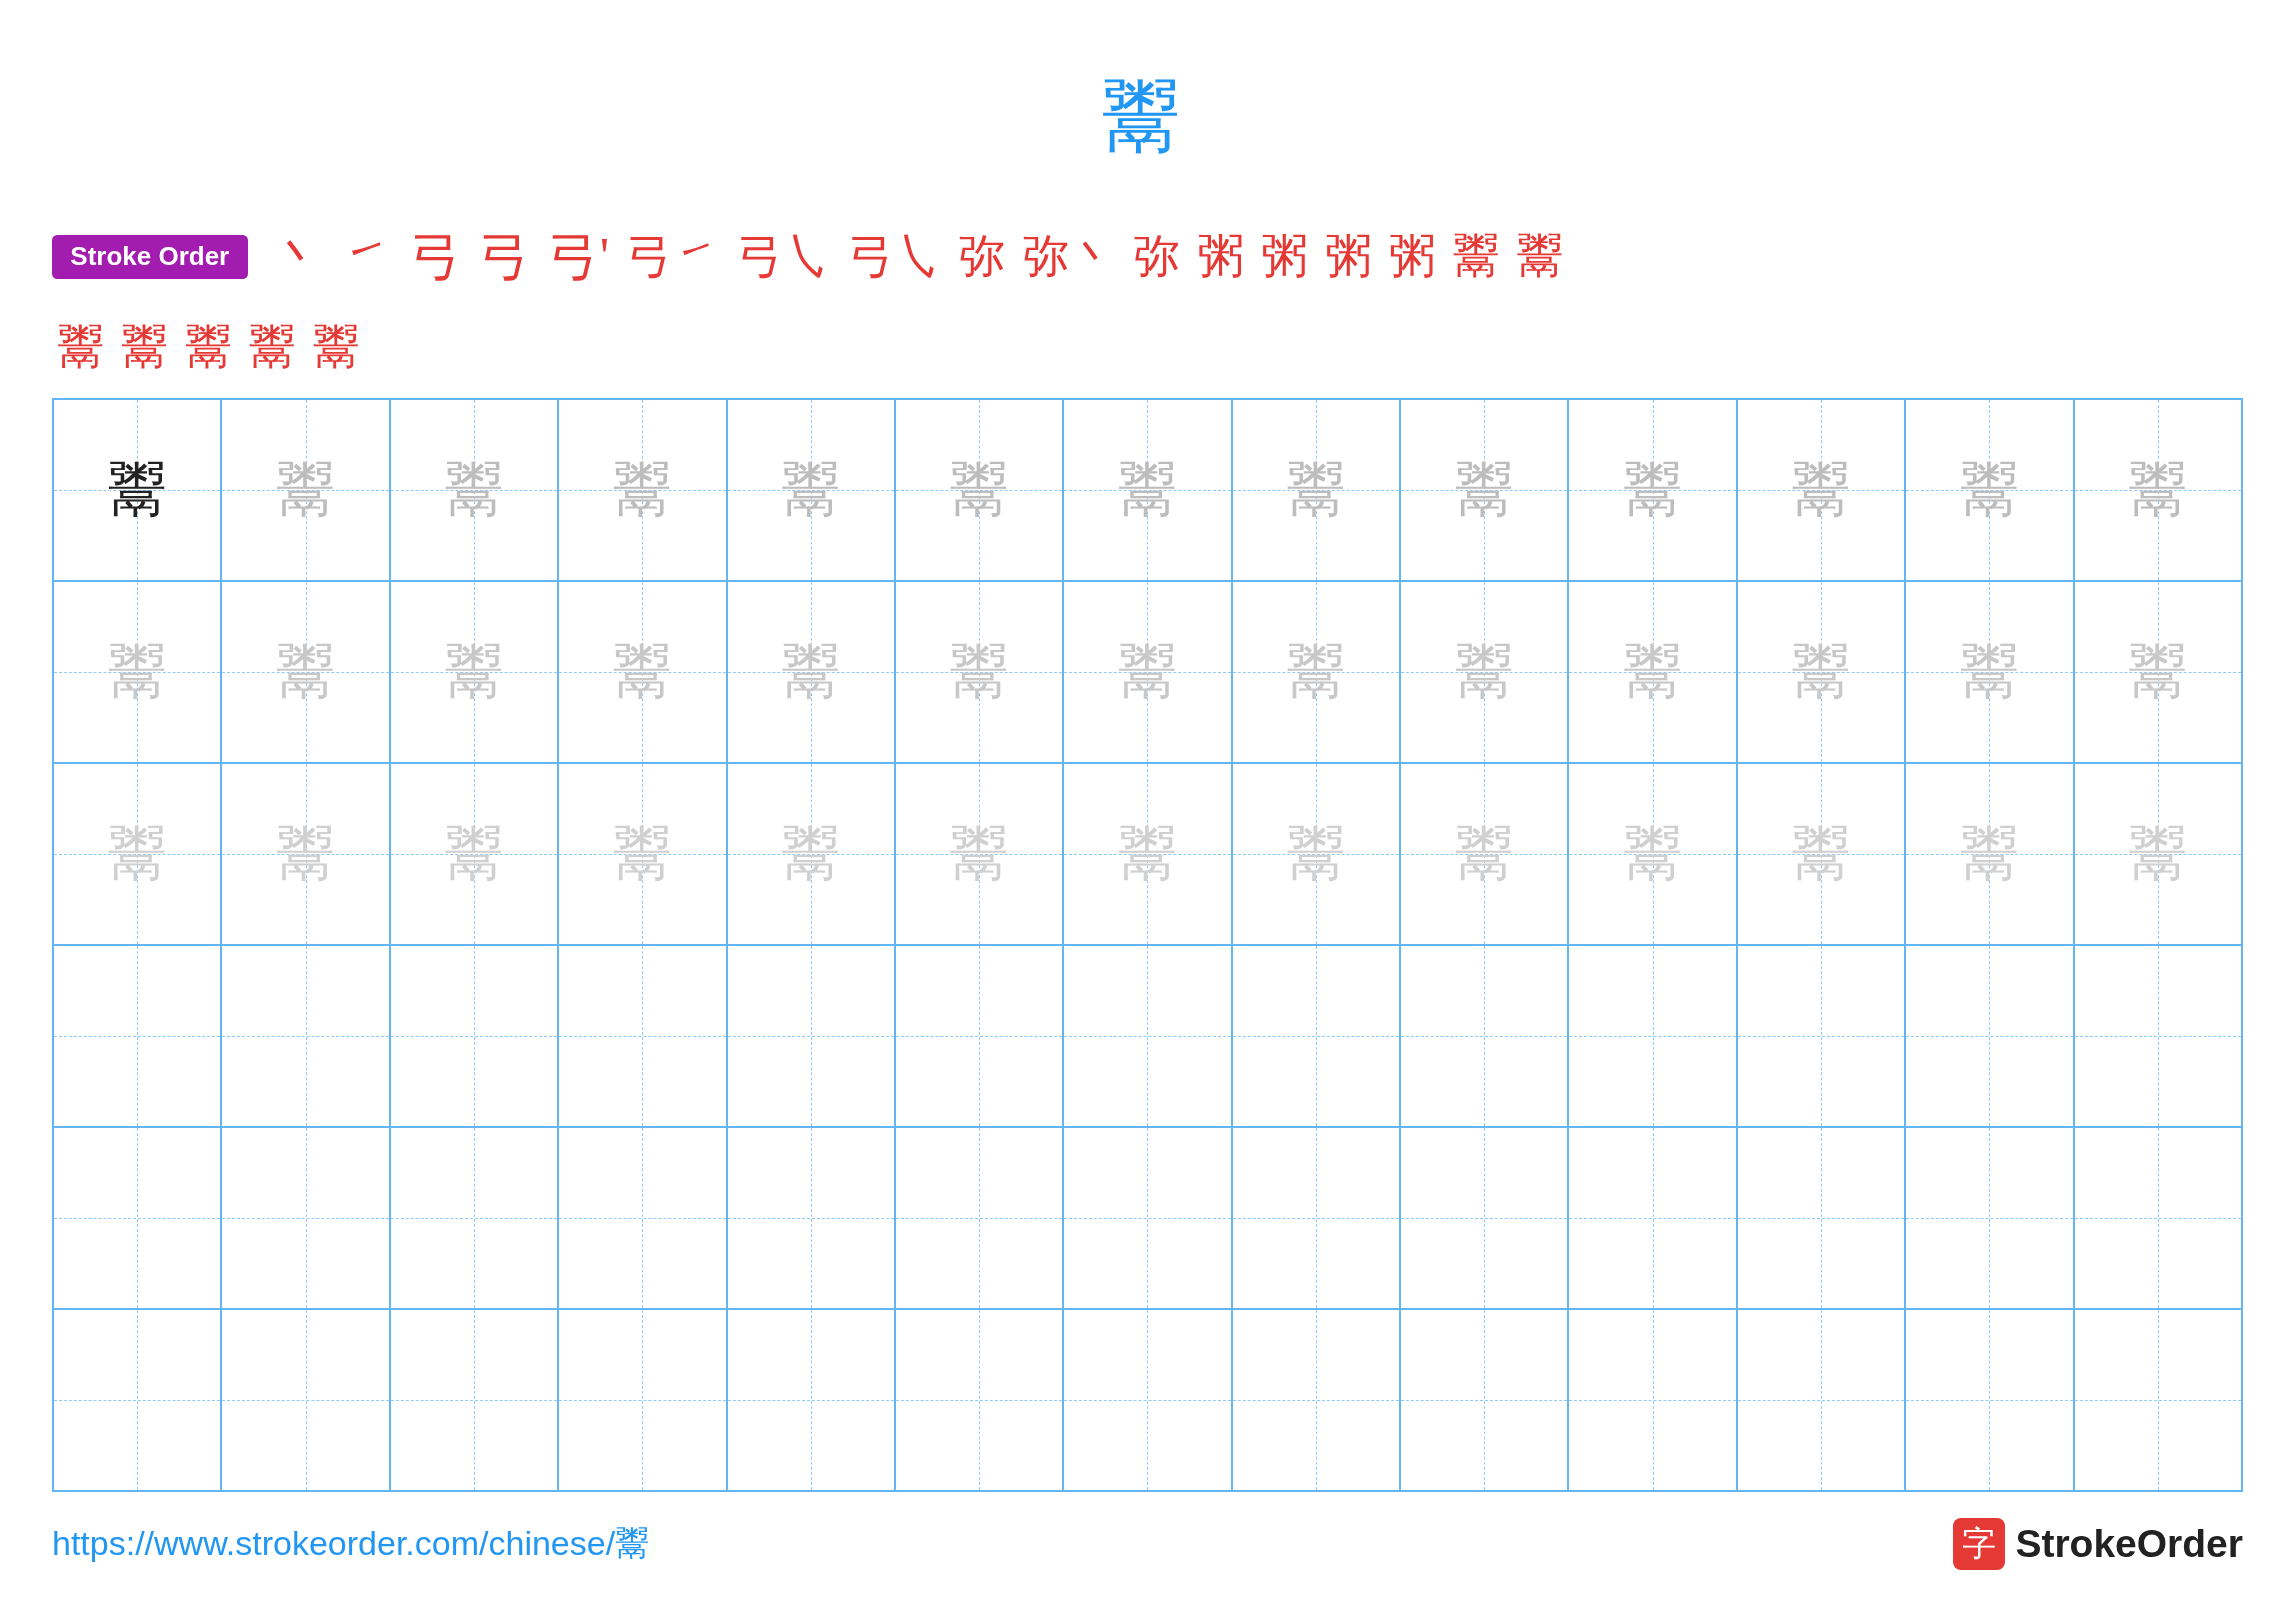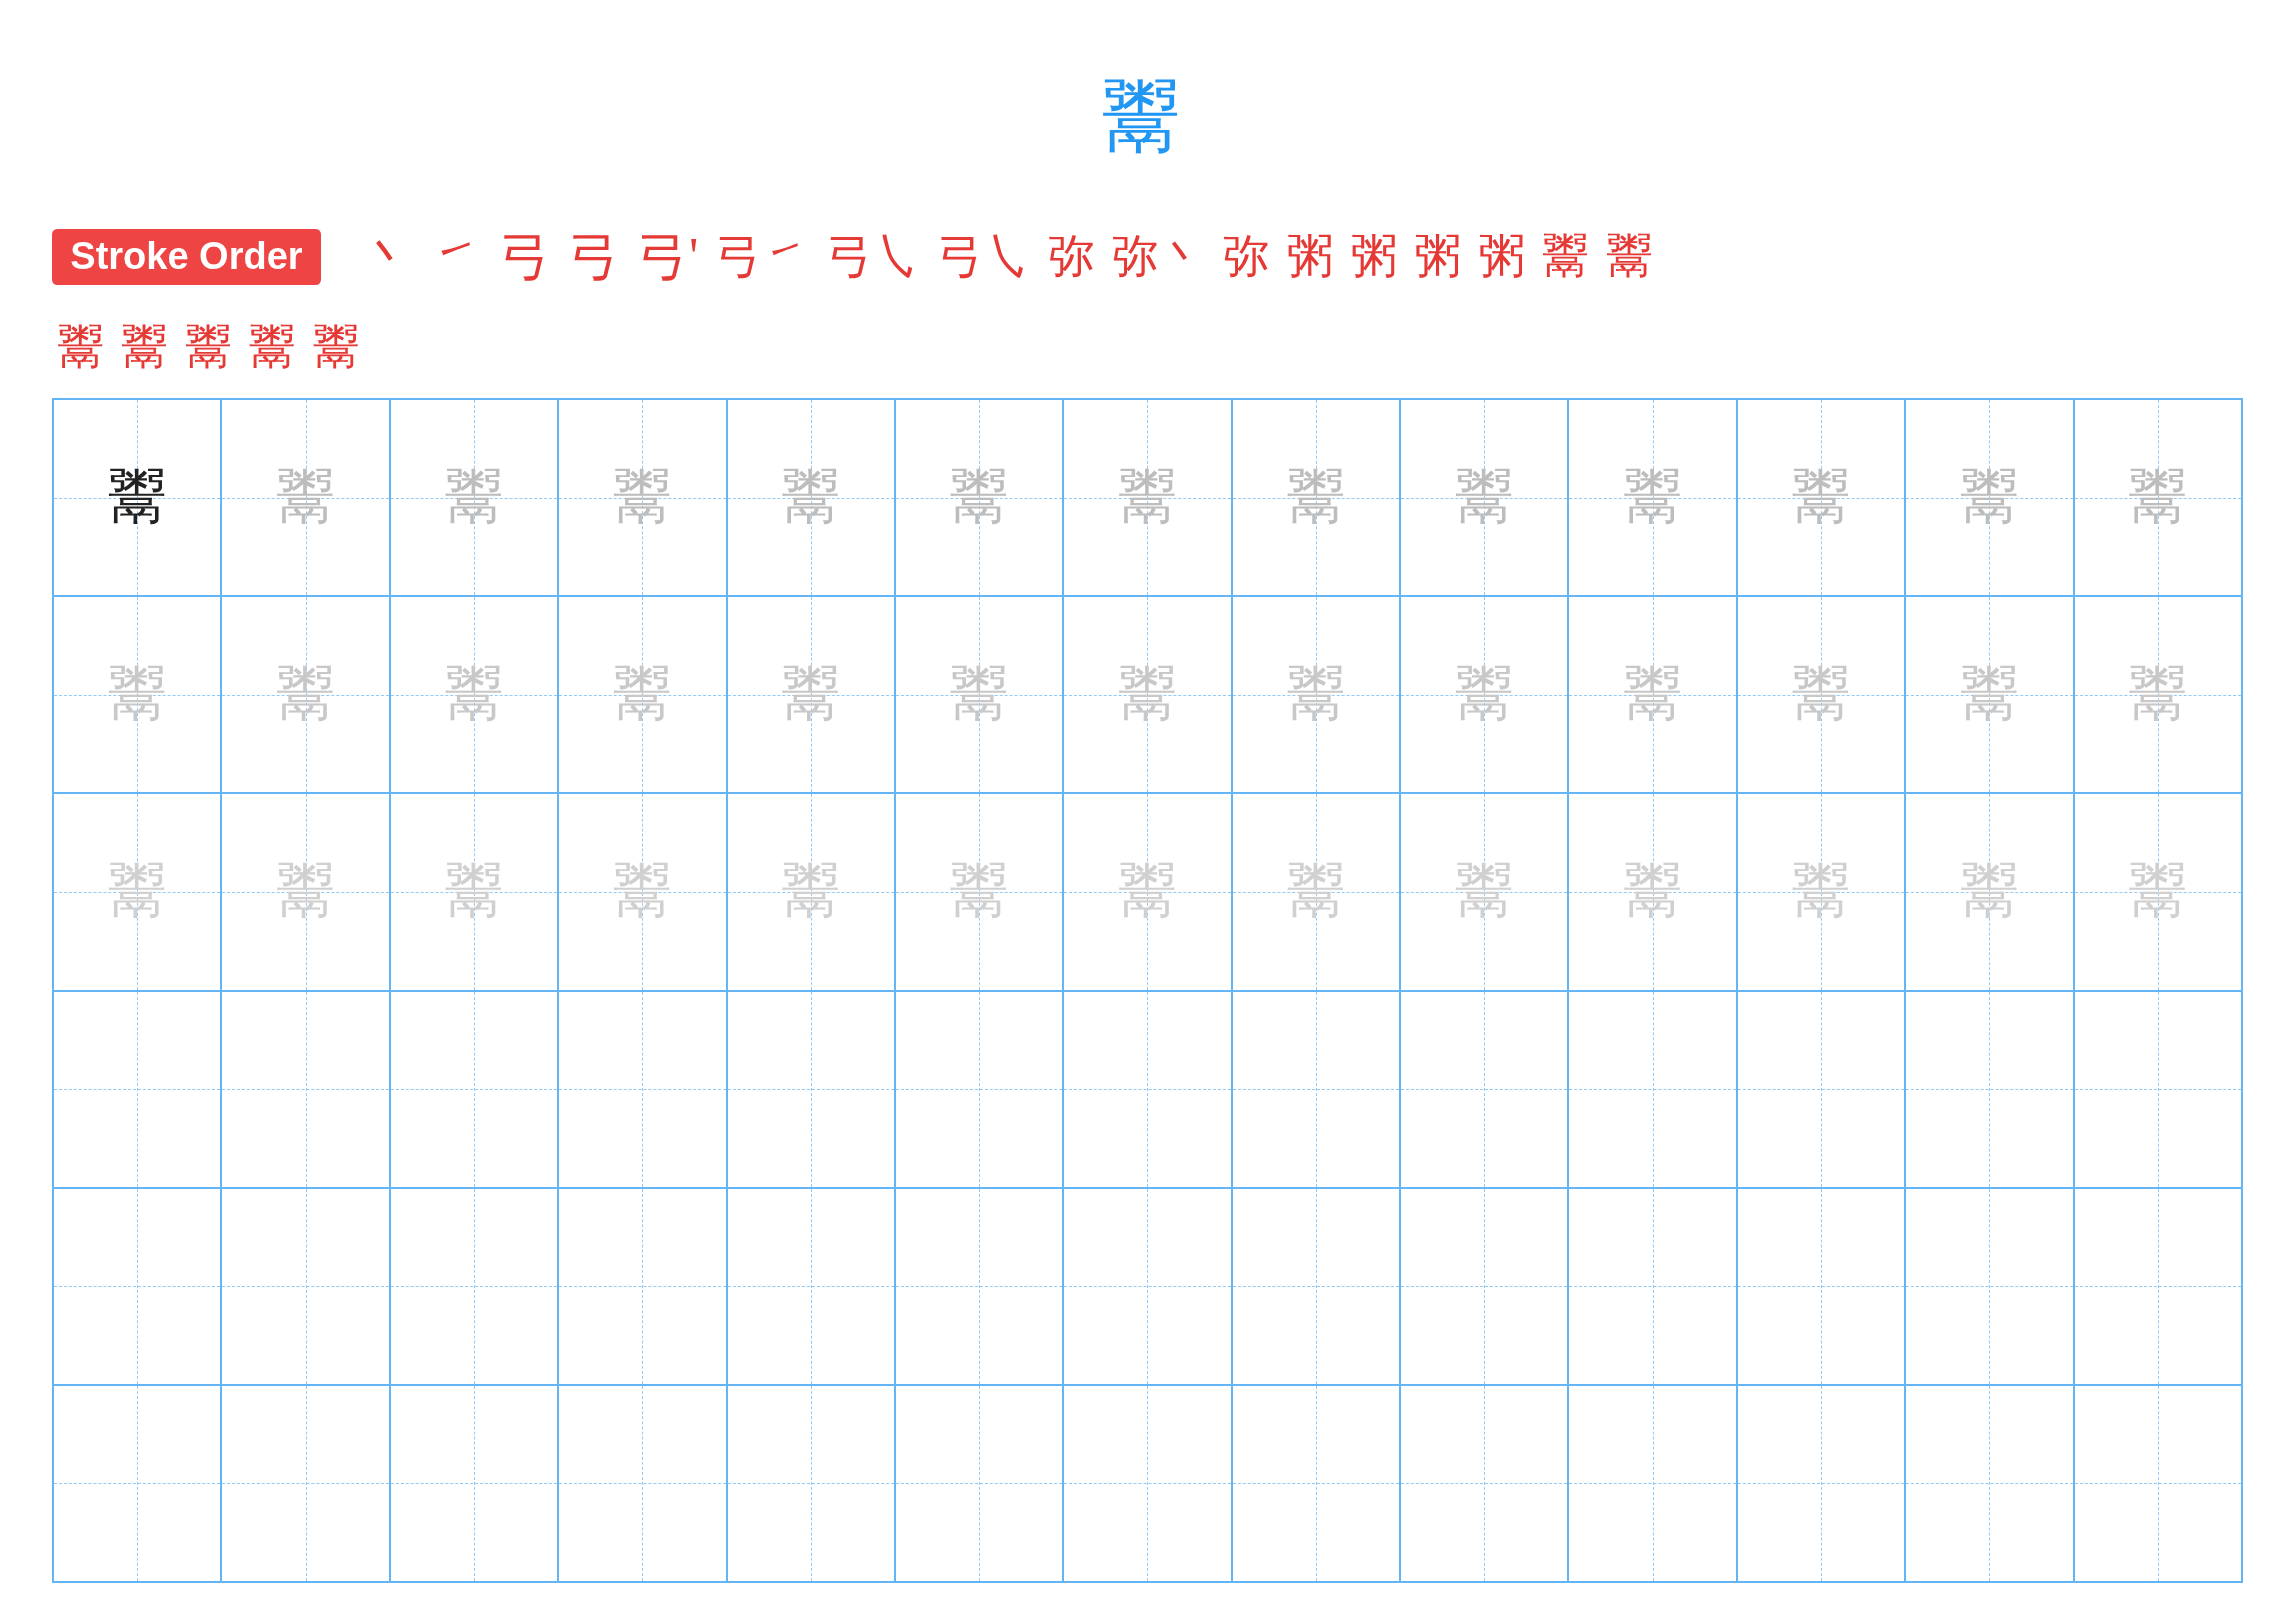--- a/index.html
+++ b/index.html
@@ -44,28 +44,28 @@
     
     .stroke-order-section {
       display: flex;
       align-items: center;
       padding: 13px 0;
       flex-wrap: wrap;
       gap: 6.5px;
       min-height: 105px;
     }
     .stroke-order-badge {
-      background: #ef4444;
+      background: #a21caf;
       color: white;
-      font-size: 38px;
+      font-size: 26px;
       font-weight: bold;
       padding: 6.5px 18.3px;
       border-radius: 5.2px;
       white-space: nowrap;
-      margin-right: 29px;
+      margin-right: 13px;
     }
     .stroke-char {
       font-size: 52px;
       color: #e53935;
       font-family: serif;
       margin: 0 5.2px;
     }
 
     
     .stroke-row2 {
@@ -356,15 +356,22 @@
       <div class="grid-cell"></div>
       <div class="grid-cell"></div>
       <div class="grid-cell"></div>
       <div class="grid-cell"></div>
       <div class="grid-cell"></div>
       <div class="grid-cell"></div>
       <div class="grid-cell"></div>
       <div class="grid-cell"></div>
     </div>
 
+  <div class="footer">
+    <a class="footer-url">https://www.strokeorder.com/chinese/鬻</a>
+    <div class="footer-brand">
+      <div class="footer-brand-icon">字</div>
+      <span class="footer-brand-text">StrokeOrder</span>
+    </div>
+  </div>
 
 </div>
 
 
 </body></html>

